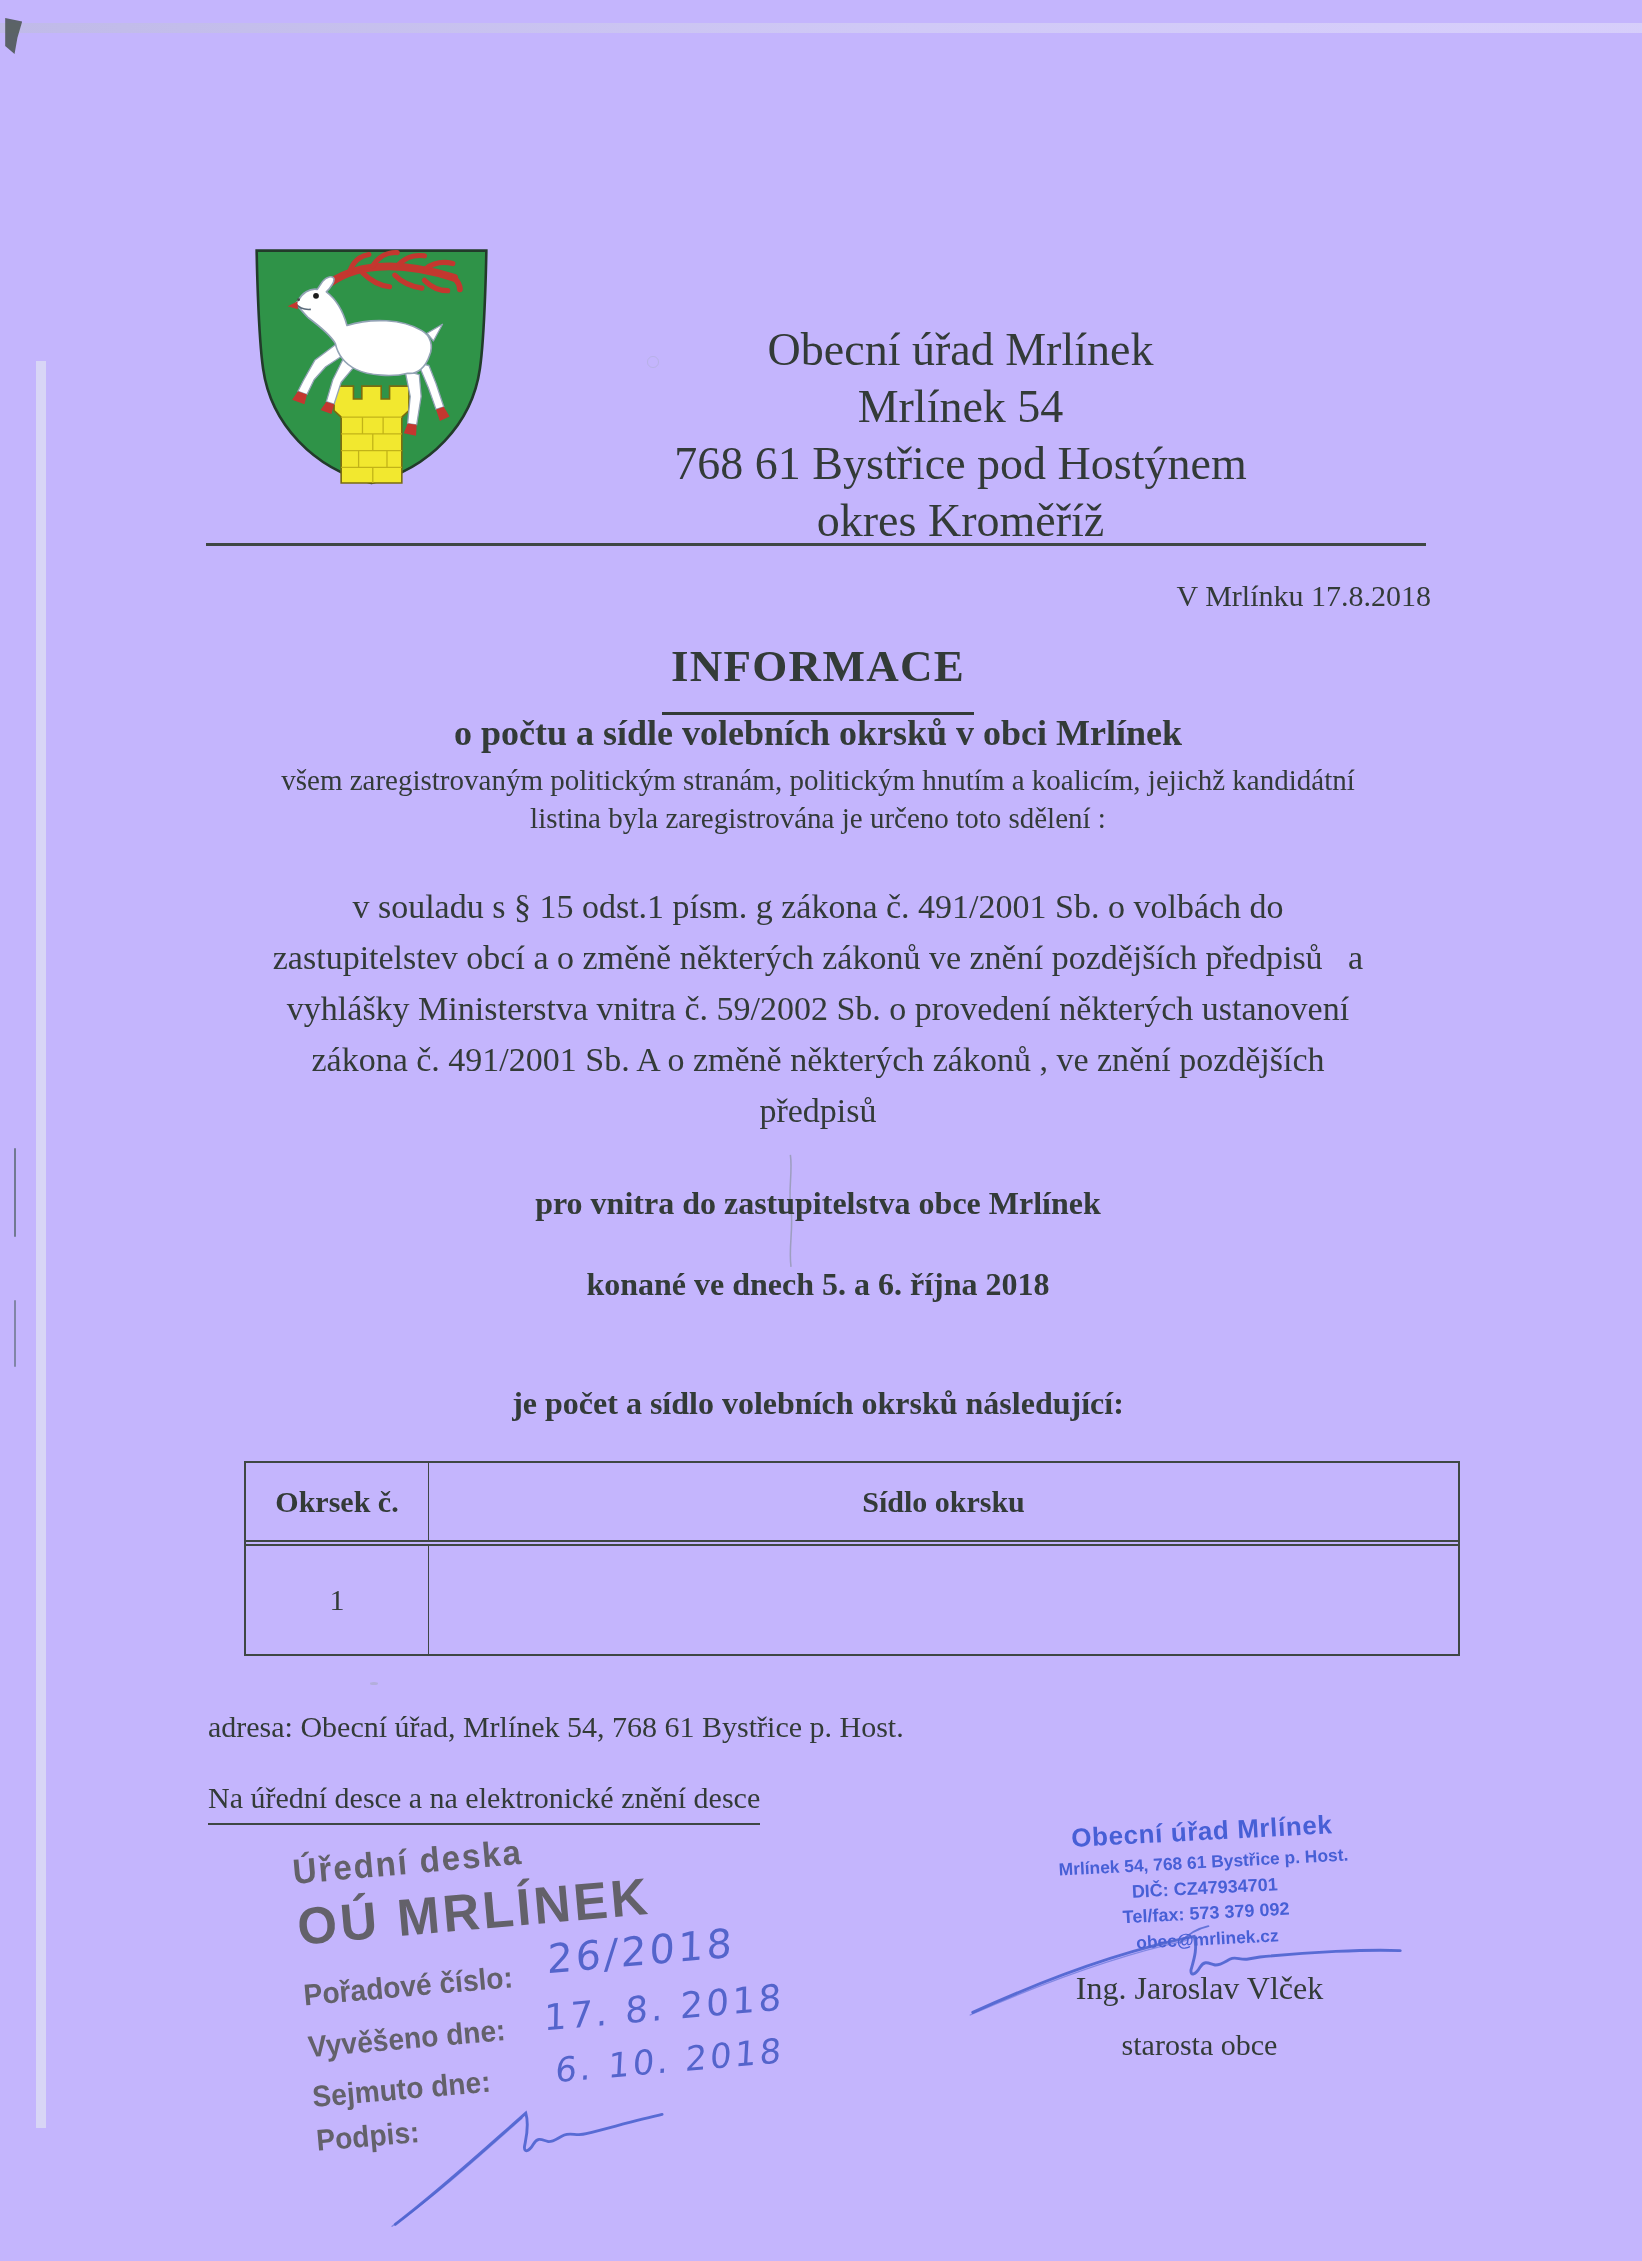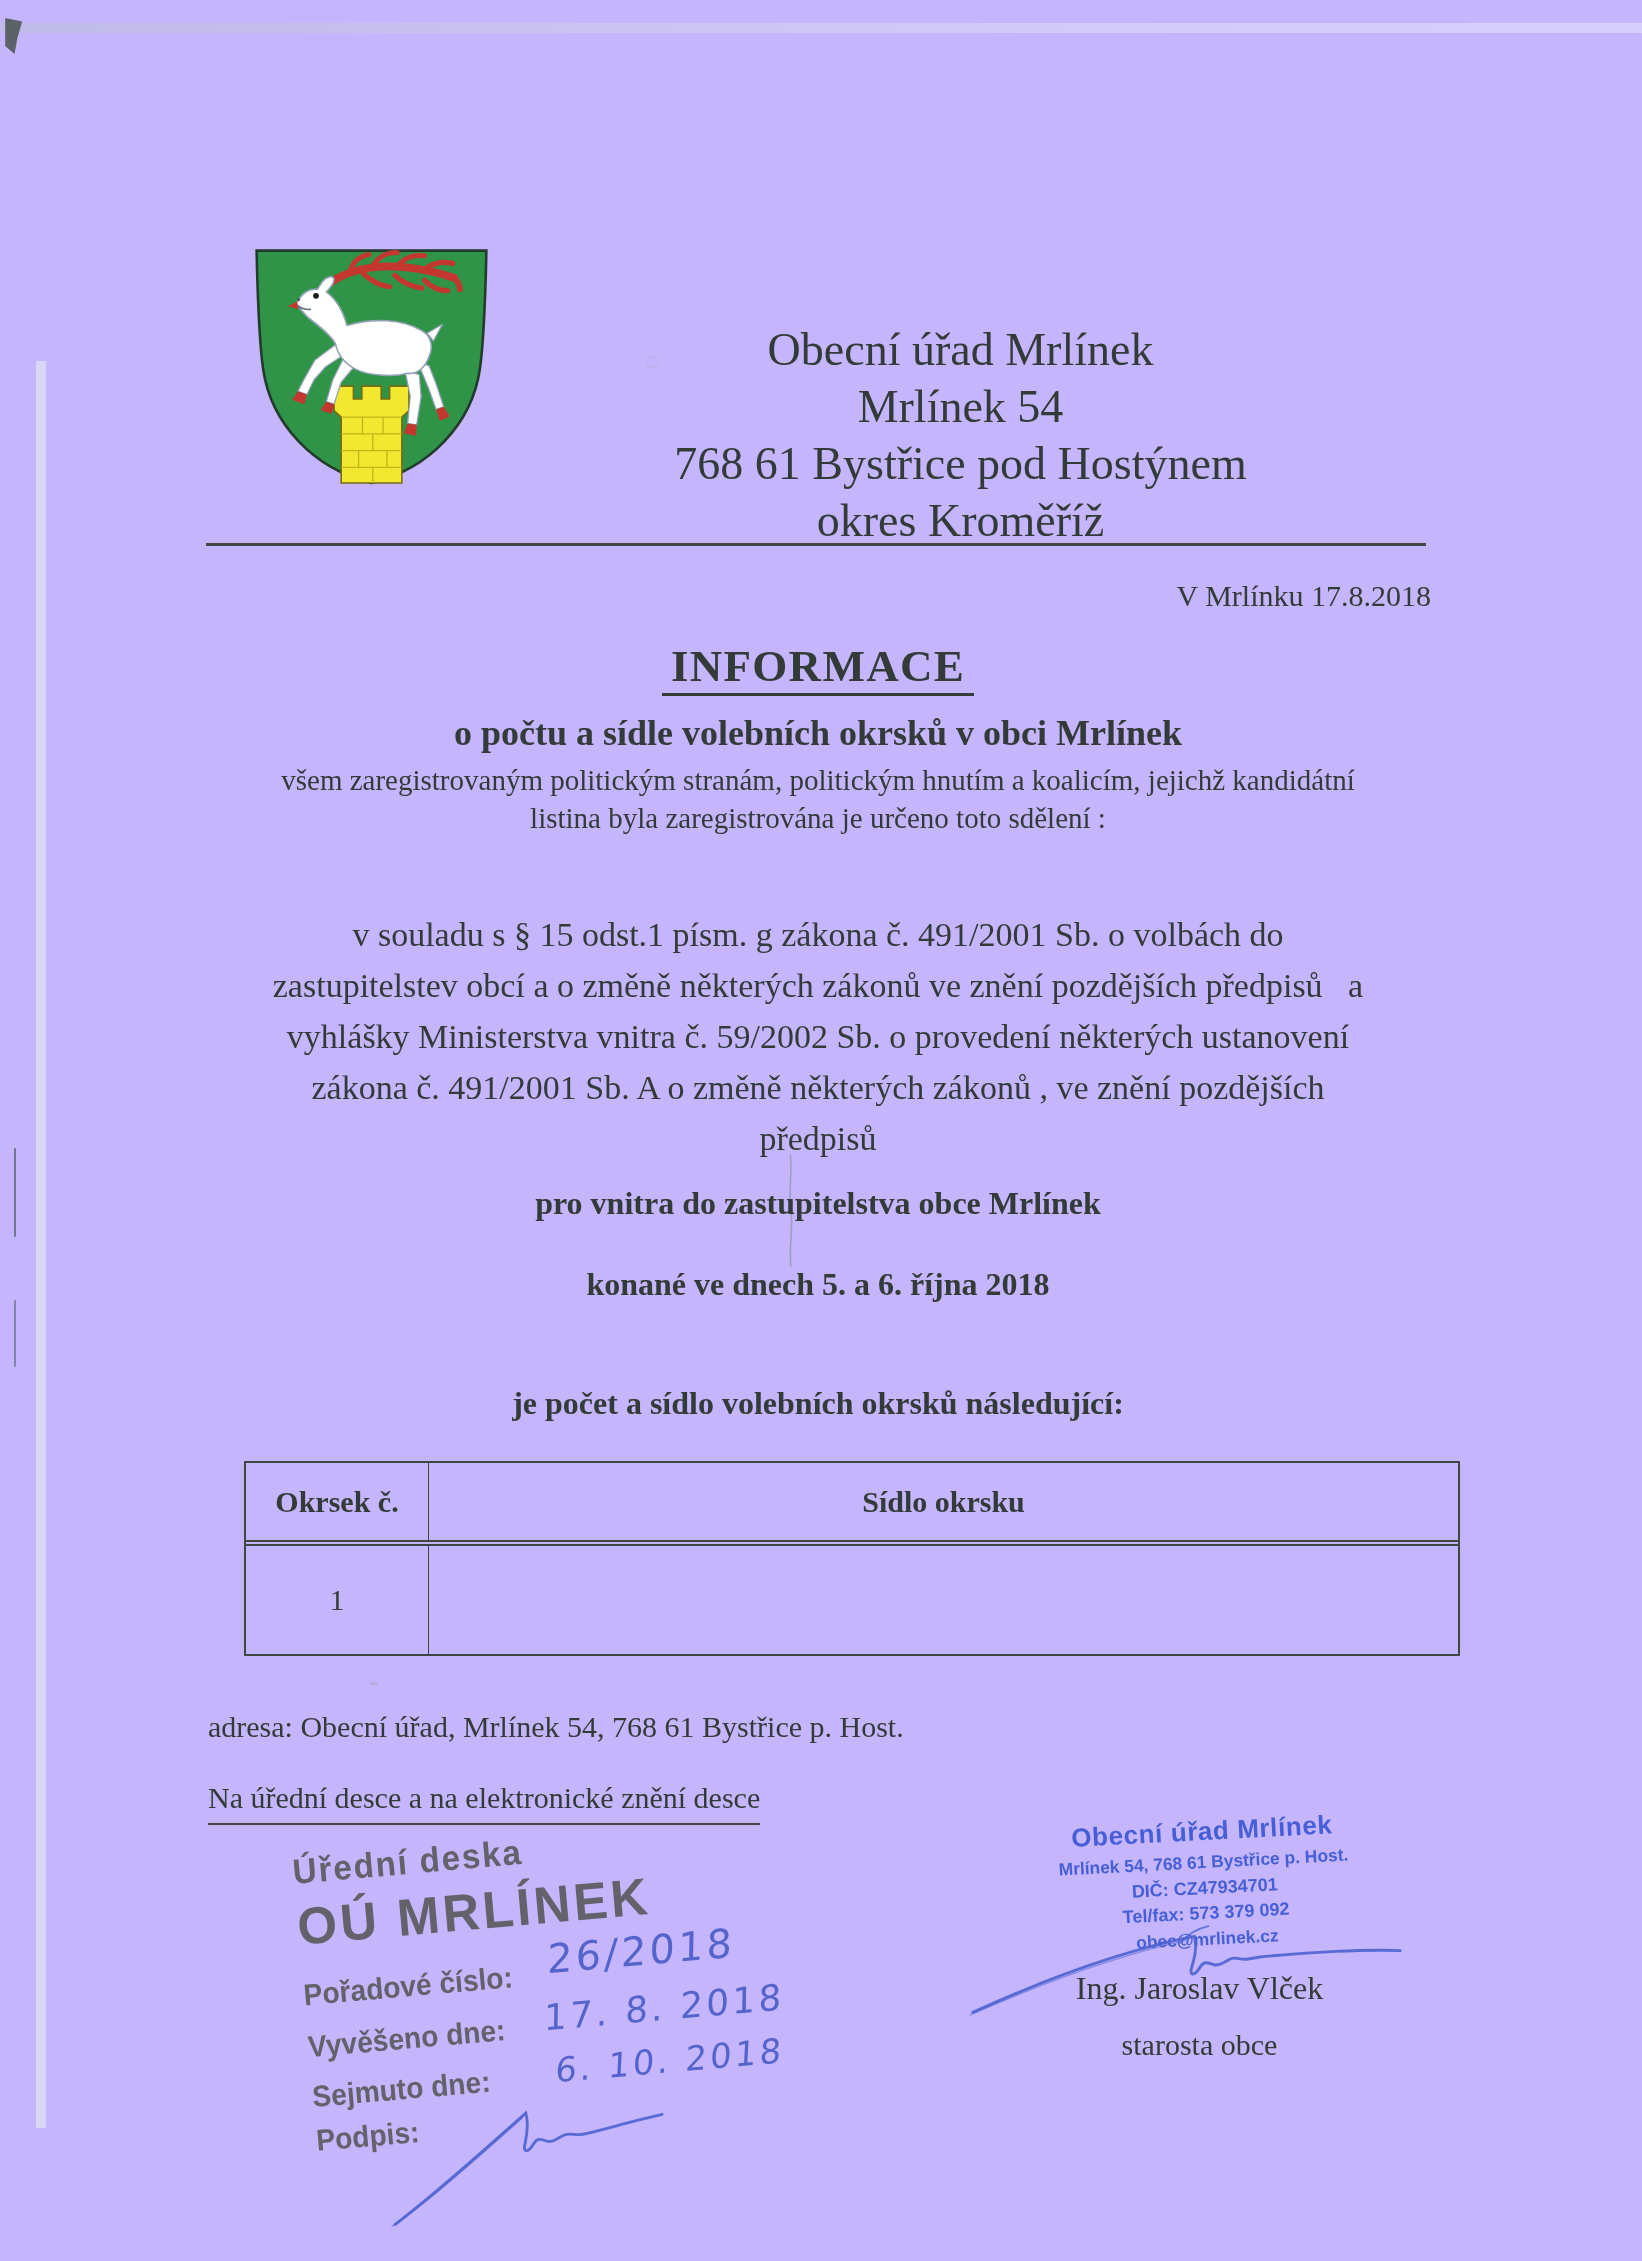--- a/index.html
+++ b/index.html
@@ -34,24 +34,24 @@
 
   
   .letterhead{position:absolute;left:535px;top:321px;width:851px;text-align:center;
     font-size:46px;line-height:57px;color:var(--ink);}
   .rule{position:absolute;left:206px;top:543px;width:1220px;height:2.6px;background:var(--line);}
 
   .dateline{position:absolute;left:1096px;top:579px;width:335px;text-align:right;font-size:30px;}
 
   .center-col{position:absolute;left:208px;width:1220px;text-align:center;}
   .doc-title{top:640px;font-size:45px;font-weight:bold;letter-spacing:1.3px;}
-  .doc-title span{display:inline-block;border-bottom:3.9px solid var(--ink);padding:0 9px 1px 9px;}
+  .doc-title span{display:inline-block;border-bottom:3.9px solid var(--ink);padding:0 9px 20px 9px;}
   .doc-subtitle{top:712px;font-size:36px;font-weight:bold;}
   .intro{top:761px;font-size:29px;line-height:38px;}
-  .legal{top:909px;font-size:34px;line-height:51px;}
+  .legal{top:881px;font-size:34px;line-height:51px;}
   .legal div,.intro div{white-space:nowrap;}
   .purpose{top:1185px;font-size:32px;font-weight:bold;}
   .edates{top:1266px;font-size:32px;font-weight:bold;}
   .leadin{top:1385px;font-size:32px;font-weight:bold;}
 
   
   .precinct-table{position:absolute;left:204px;top:1461px;width:1216px;border:2.6px solid var(--line);margin-left:40px;}
   .pt-row{display:flex;}
   .pt-head{height:83px;border-bottom:6.4px double var(--line);}
   .pt-body{height:108px;}

